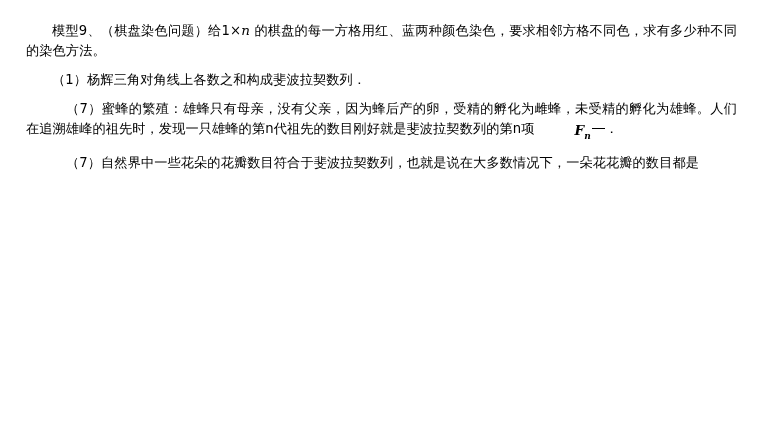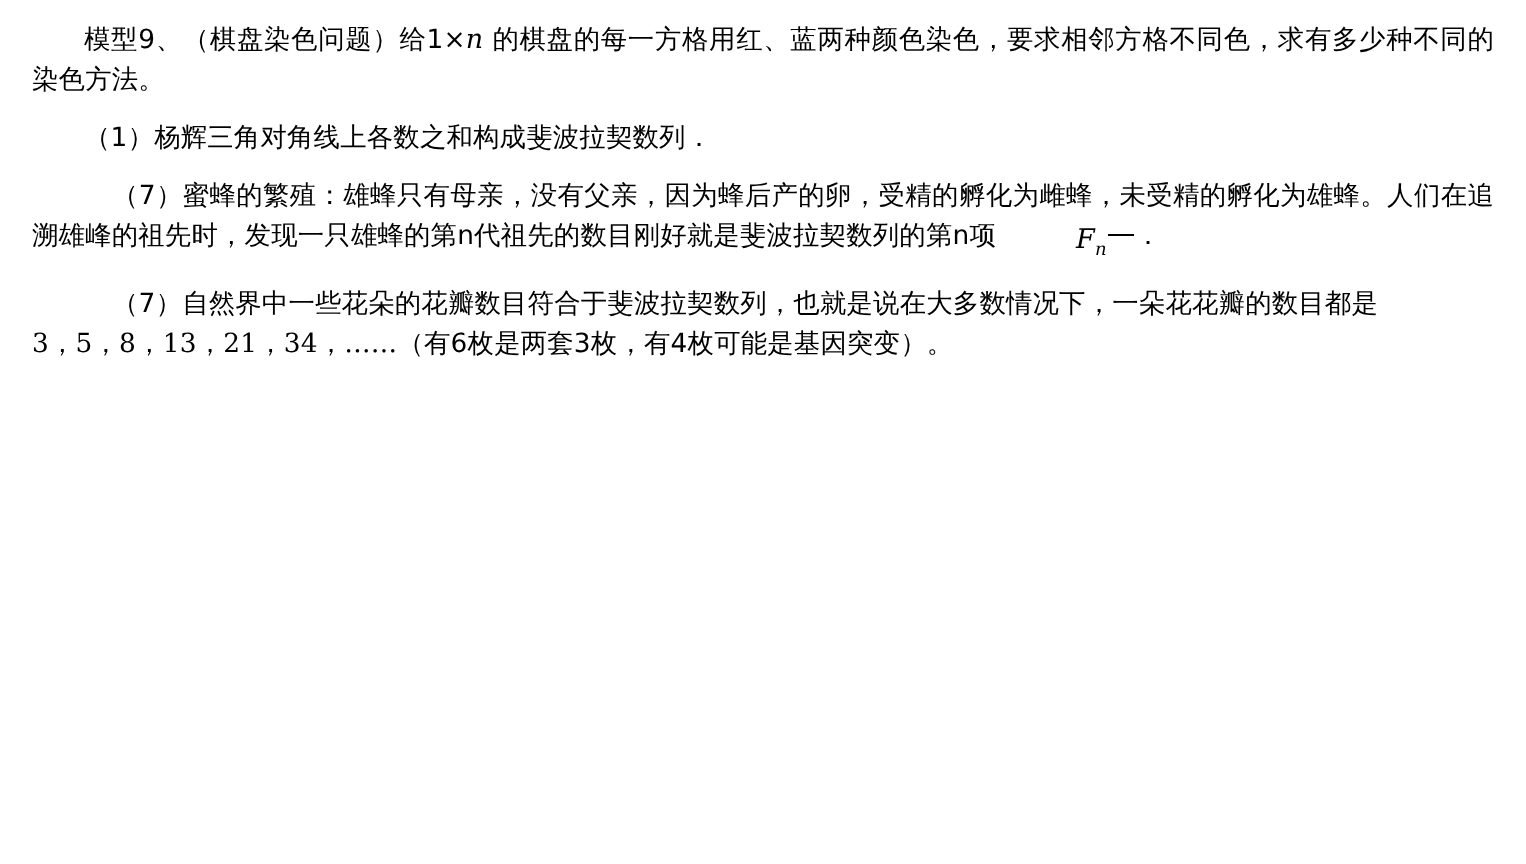--- a/index.html
+++ b/index.html
@@ -11,21 +11,21 @@
     width: 763px;
     height: 432px;
     overflow: hidden;
     font-family: "DejaVu Sans", "Liberation Sans", sans-serif;
     color: #000000;
   }
   .page {
     width: 763px;
     height: 432px;
     position: relative;
-    padding: 2px;
+    padding: 12px;
     box-sizing: border-box;
   }
   .doc {
     padding: 8px 14px 0 14px;
     box-sizing: border-box;
   }
   p {
     margin: 0 0 9px 0;
     font-size: 13.2px;
     line-height: 1.52;
@@ -40,20 +40,21 @@
     font-family: "DejaVu Serif", "Liberation Serif", serif;
     font-style: italic;
     font-size: 13.5px;
   }
   .frac-wrap {
     display: inline-block;
     vertical-align: -0.15em;
     position: relative;
     font-family: "DejaVu Serif", "Liberation Serif", serif;
     font-style: italic;
+    font-weight: bold;
   }
   .frac-wrap .base {
     font-size: 13.5px;
   }
   .frac-wrap .sub {
     font-size: 9px;
     vertical-align: sub;
   }
   .frac-bar {
     display: inline-block;
@@ -83,20 +84,17 @@
 
     <p class="ind2">
       <span>（7）蜜蜂的繁殖：雄蜂只有母亲，没有父亲，因为蜂后产的卵，受精的孵化为雌蜂，未受精的孵化为雄蜂。人们在追溯雄峰的祖先时，发现一只雄蜂的第n代祖先的数目刚好就是斐波拉契数列的第n项</span><span class="frac-wrap"><span class="base">F</span><span class="sub">n</span><span class="frac-bar"></span></span><span>．</span>
     </p>
 
 
     <p class="ind2" style="margin-bottom:0">
       <span>（7）自然界中一些花朵的花瓣数目符合于斐波拉契数列，也就是说在大多数情况下，一朵花花瓣的数目都是</span>
     </p>
 
-    <p class="ind-none">
-      <span class="num">3，5，8，13，21，34，……</span><span>（有6枚是两套3枚，有4枚可能是基因突变）。</span>
-    </p>
 
 
 
   </div>
 </div>
 
 </body></html>

